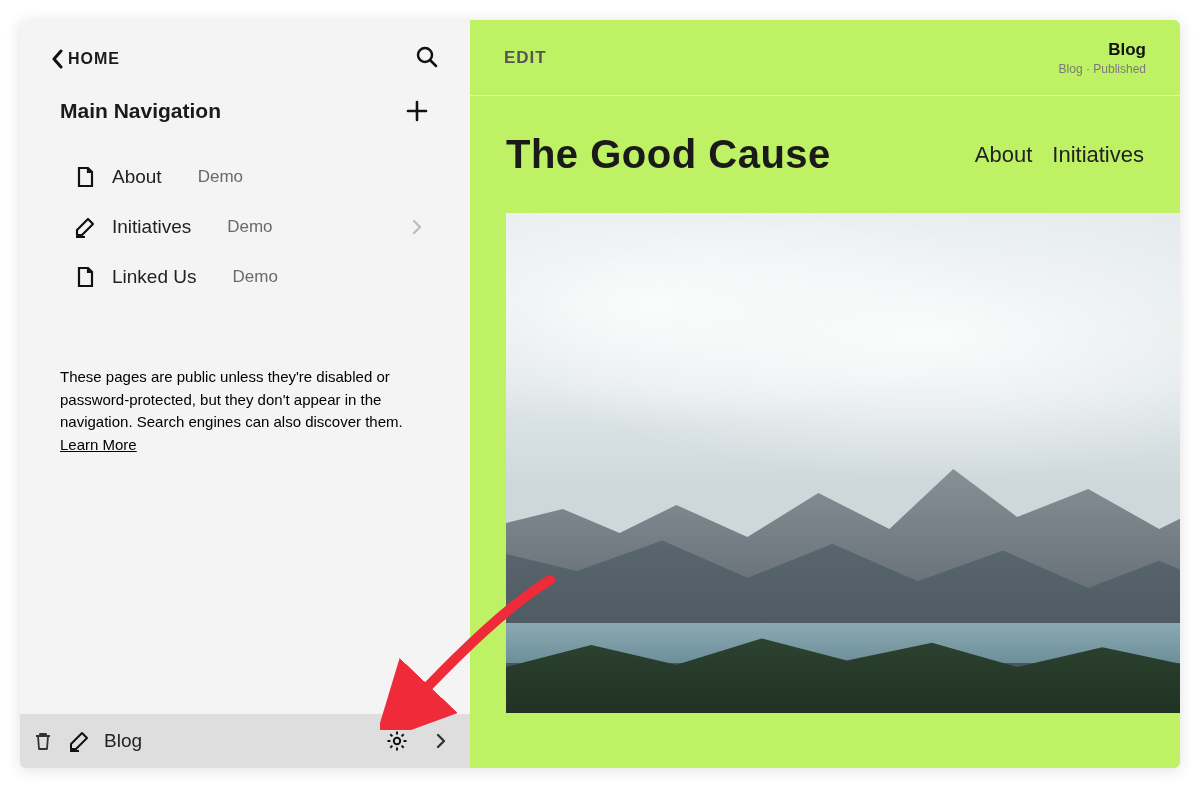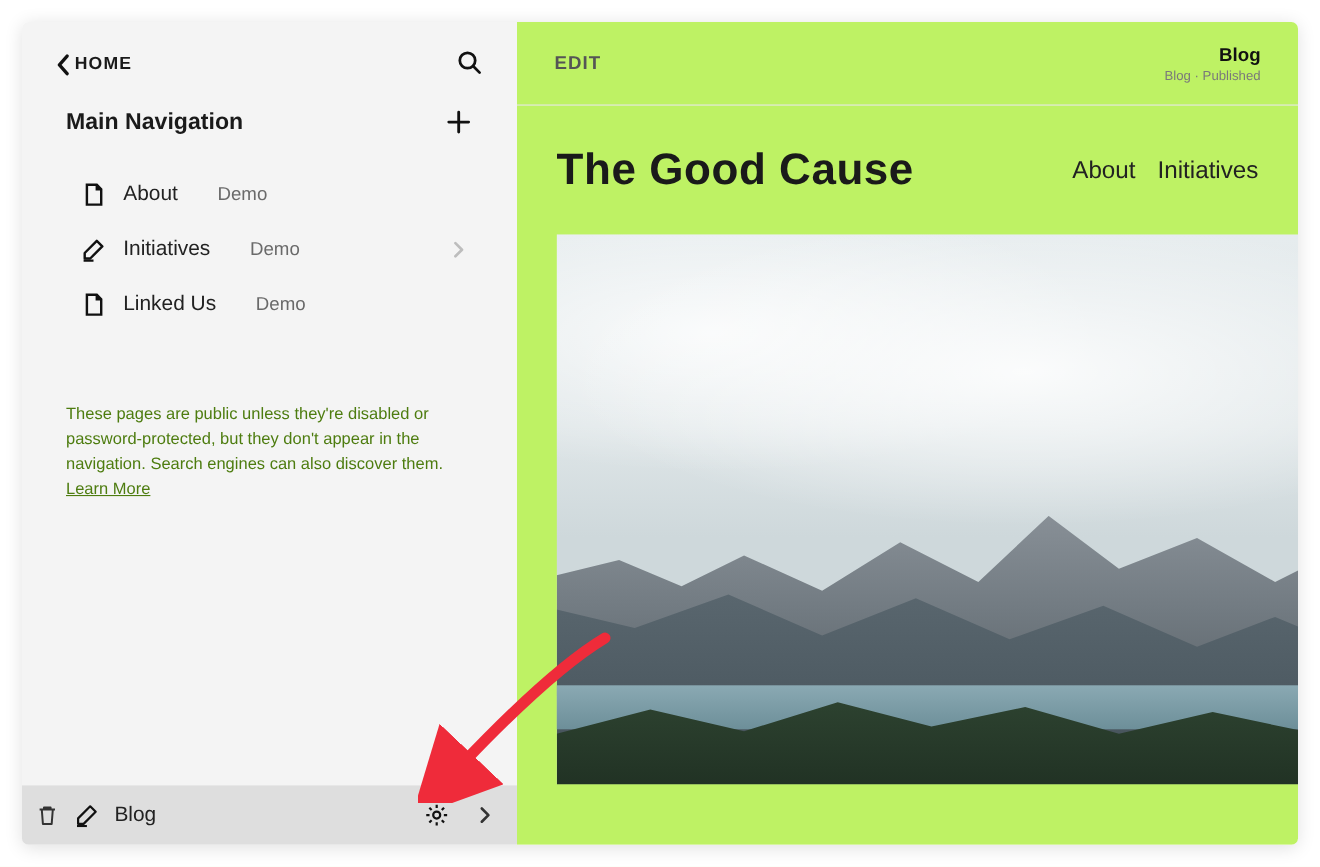--- a/index.html
+++ b/index.html
@@ -105,21 +105,21 @@
     color: #6a6a6a;
     margin-left: 20px;
   }
   .nav-item .chev-right {
     margin-left:auto;
     color:#bdbdbd;
   }
 
   .not-linked-desc {
     font-size: 15px;
-    color: #4d7c0f;
+    color: #000000;
     line-height: 1.5;
     margin-top: 14px;
   }
   .not-linked-desc .learn {
     text-decoration: underline;
     cursor:pointer;
   }
 
   
   .selected-row {

